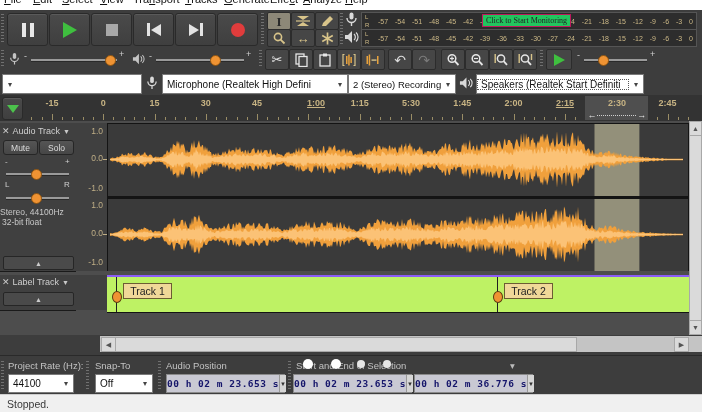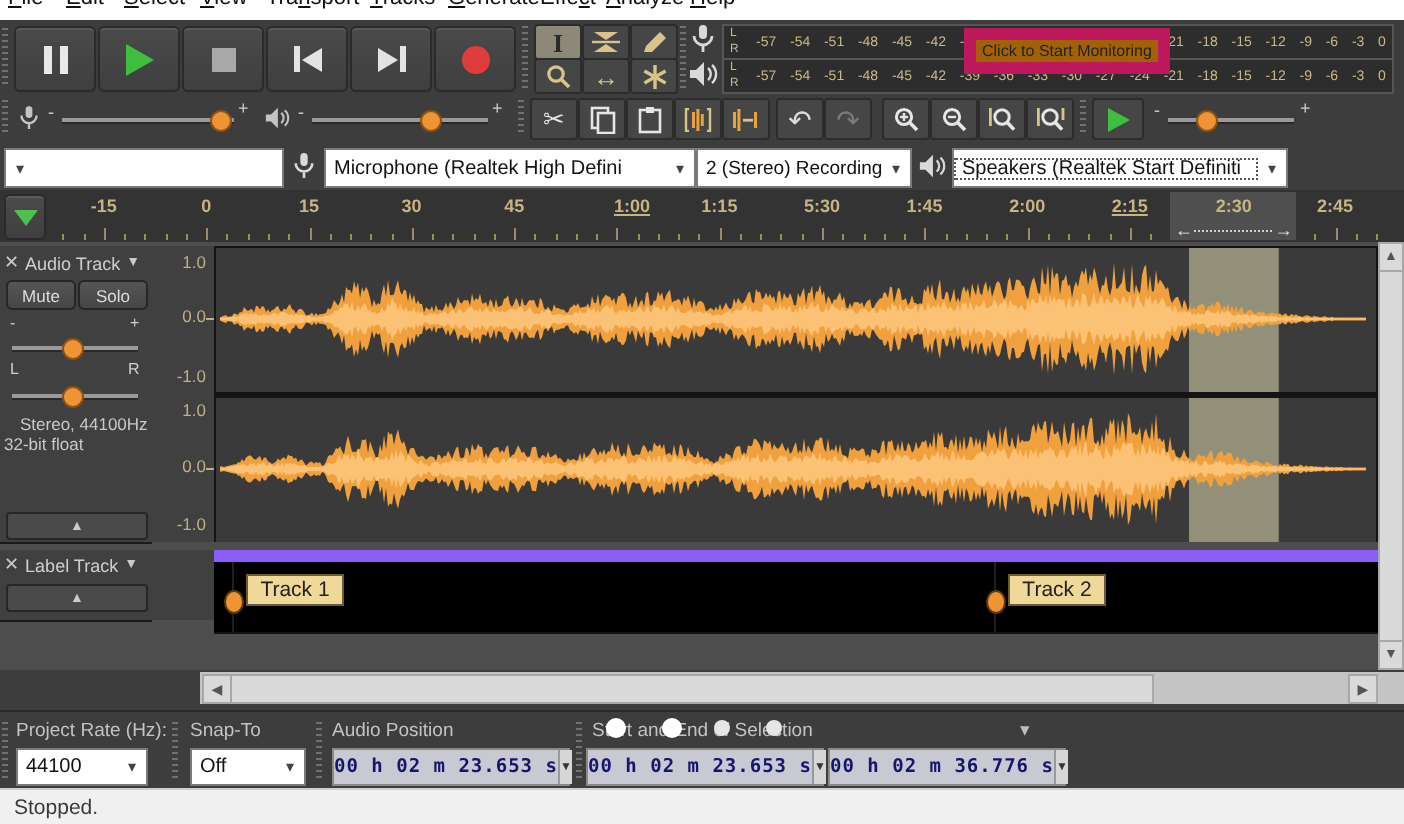--- a/index.html
+++ b/index.html
@@ -26,22 +26,22 @@
   .skip .tl{width:0;height:0;border-right:10px solid #e3e3e3;border-top:6px solid transparent;border-bottom:6px solid transparent;}
   .skip .tr{width:0;height:0;border-left:10px solid #e3e3e3;border-top:6px solid transparent;border-bottom:6px solid transparent;}
   .rec-dot{width:14px;height:14px;border-radius:50%;background:#e03c3c;}
   .tan{color:#d8c48a;}
   
   .meter-box{position:absolute;background:#2d2d2d;border:1px solid #555;}
   .meter-scale{position:absolute;left:16px;right:3px;top:0;bottom:0;display:flex;justify-content:space-between;align-items:center;}
   .meter-scale span{font-size:7px;color:#cdb987;line-height:1;}
   .meter-lr{position:absolute;left:3px;top:0;bottom:0;display:flex;flex-direction:column;justify-content:space-between;padding:1px 0;}
   .meter-lr span{font-size:6px;color:#cdb987;line-height:1;}
-  .tooltip{position:absolute;background:#a16207;border:6px solid #be185d;color:#222;font-size:8px;
-           padding:1px 3px;white-space:nowrap;z-index:5;}
+  .tooltip{position:absolute;background:#22c55e;border:1px solid #be185d;color:#222;font-size:8px;
+           padding:1px 3px;white-space:nowrap;z-index:5;font-family:Liberation Serif, serif;}
   
   .slider-line{position:absolute;height:2px;background:#9a9a9a;border-bottom:1px solid #2a2a2a;}
   .slider-knob{position:absolute;width:9px;height:9px;border-radius:50%;background:#ef9333;border:1px solid #8a5313;}
   .pm{position:absolute;font-size:9px;color:#cfcfcf;}
   
   .combo{position:absolute;background:#fff;border:1px solid #7a7a7a;display:flex;align-items:center;
          font-size:10px;color:#111;overflow:hidden;}
   .combo .txt{flex:1;padding:0 4px;white-space:nowrap;overflow:hidden;}
   .combo .arr{width:14px;text-align:center;color:#444;font-size:8px;flex:none;}
   .combo .txt.focused{outline:1px dotted #555;outline-offset:-1px;}
@@ -476,21 +476,21 @@
       <div class="msbtn" style="left:3px;top:17px;width:33px;">Mute</div>
       <div class="msbtn" style="left:39px;top:17px;width:33px;">Solo</div>
       <span class="pm" style="left:5px;top:34px;font-size:8px;">-</span>
       <span class="pm" style="left:65px;top:34px;font-size:8px;">+</span>
       <div class="slider-line" style="left:6px;top:50px;width:63px;"></div>
       <div class="slider-knob" style="left:31px;top:46px;"></div>
       <span class="pm" style="left:5px;top:57px;font-size:8px;">L</span>
       <span class="pm" style="left:64px;top:57px;font-size:8px;">R</span>
       <div class="slider-line" style="left:6px;top:74px;width:63px;"></div>
       <div class="slider-knob" style="left:31px;top:70px;"></div>
-      <div class="info" style="left:10px;top:84px;">Stereo, 44100Hz</div>
+      <div class="info" style="left:0;top:84px;">Stereo, 44100Hz</div>
       <div class="info" style="left:2px;top:94px;">32-bit float</div>
       <div class="collapsebtn" style="left:3px;top:133px;width:69px;height:12px;">▲</div>
     </div>
 
     <div class="vruler" style="left:75px;top:2px;width:32px;height:148px;">
       <span class="vr-num" style="top:3px;">1.0</span>
       <span class="vr-num" style="top:30px;">0.0</span>
       <div class="vr-dash" style="top:36px;"></div>
       <span class="vr-num" style="top:60px;">-1.0</span>
       <span class="vr-num" style="top:77px;">1.0</span>
@@ -514,21 +514,21 @@
 
     <div class="tpanel" style="left:0;top:154px;width:75px;height:35px;">
       <div class="hdr" style="top:2px;">
         <span class="xbtn">✕</span>
         <span>Label Track</span>
         <span class="caret">▼</span>
       </div>
       <div class="collapsebtn" style="left:3px;top:17px;width:69px;height:12px;">▲</div>
     </div>
     <div class="vruler" style="left:75px;top:154px;width:32px;height:35px;"></div>
-    <div class="abs" id="labelstrip" style="left:107px;top:154px;width:582px;height:35px;background:#000000;border-top:6px solid #8b5cf6;border-bottom:1px solid #141414;">
+    <div class="abs" id="labelstrip" style="left:107px;top:154px;width:582px;height:35px;background:#bef264;border-top:2px solid #8b5cf6;border-bottom:1px solid #141414;">
         <div class="labelline" style="left: 9.196px; top: 0px; height: 35px;"></div>
         <div class="labeldot" style="left: 5.196px; top: 14px;"></div>
         <div class="labelbox" style="left: 16.196px; top: 6px;">Track 1</div>
         <div class="labelline" style="left: 390.184px; top: 0px; height: 35px;"></div>
         <div class="labeldot" style="left: 386.184px; top: 14px;"></div>
         <div class="labelbox" style="left: 397.184px; top: 6px;">Track 2</div>
       </div>
 
     <div class="abs sb" style="left:689px;top:0;width:13px;height:214px;">
       <div class="sb-arrow" style="left:0;top:0;width:11px;height:13px;">▲</div>

